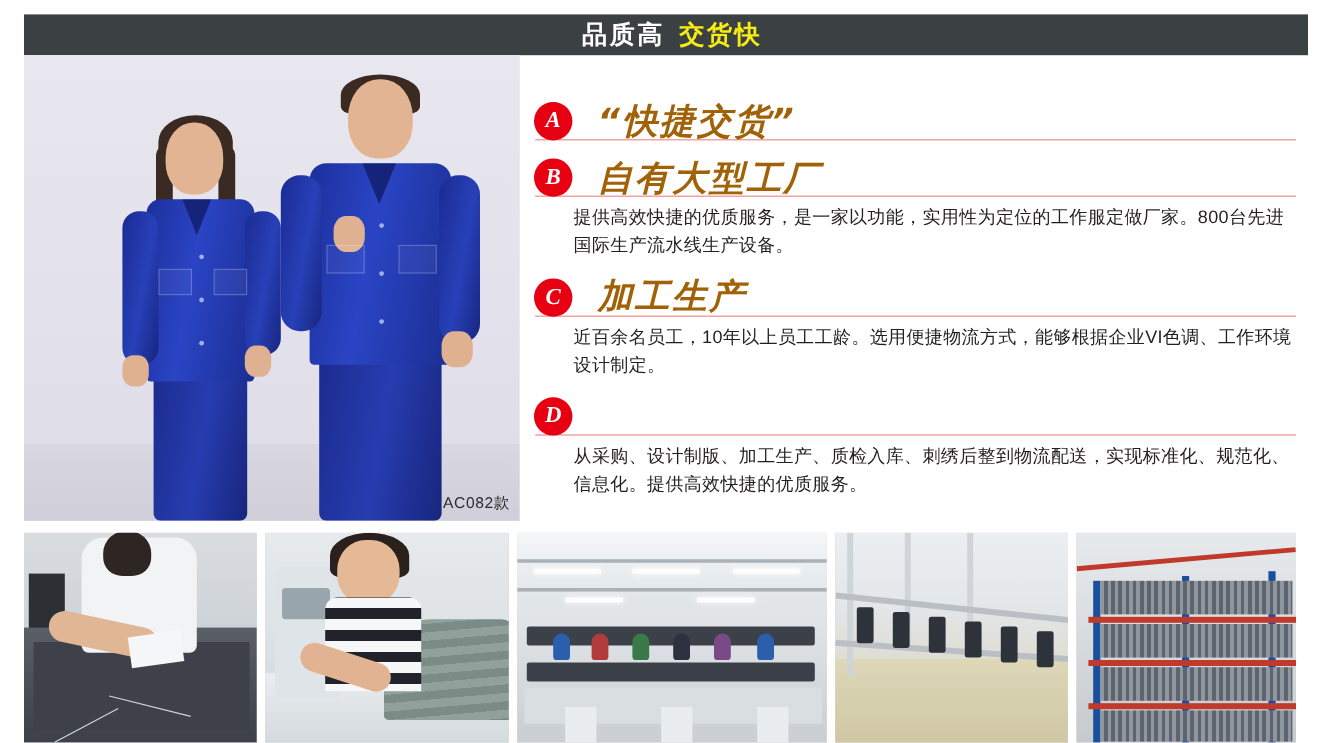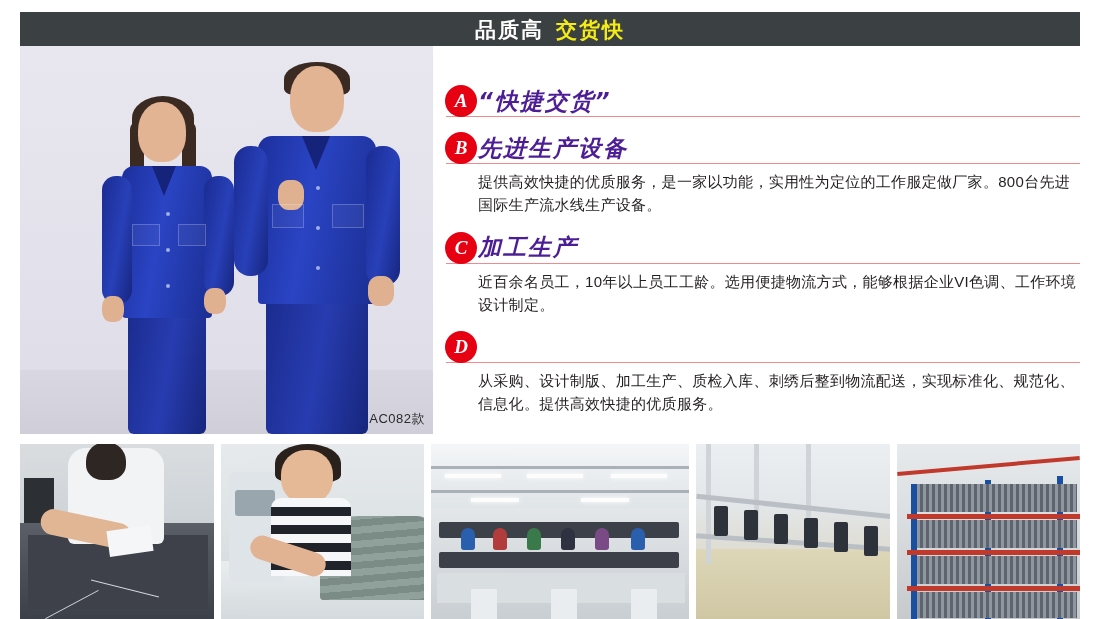--- a/index.html
+++ b/index.html
@@ -22,20 +22,21 @@
   .header-bar {
     position: absolute;
     left: 20px;
     top: 12px;
     width: 1060px;
     height: 34px;
     background: #3b4042;
     display: flex;
     align-items: center;
     justify-content: center;
+    padding-left: 10px;
   }
   .header-title {
     font-size: 21px;
     font-weight: bold;
     letter-spacing: 2px;
     line-height: 1;
     white-space: nowrap;
   }
   .header-title .seg-a { color: #ffffff; }
   .header-title .seg-b { color: #f5ec16; margin-left: 12px; }
@@ -178,23 +179,23 @@
     color: #ffffff;
     font-family: "Liberation Serif", "DejaVu Serif", serif;
     font-style: italic;
     font-weight: bold;
     font-size: 19px;
     line-height: 30px;
     text-align: center;
     box-shadow: 0 0 0 1px #e60012;
   }
   .feature-title {
-    margin-left: 2px;
-    color: #4c1d95;
-    font-size: 23px;
+    margin-left: 22px;
+    color: #a16207;
+    font-size: 29px;
     font-weight: bold;
     font-style: italic;
     letter-spacing: 2px;
     line-height: 1;
     white-space: nowrap;
     font-family: "DejaVu Sans", "Liberation Sans", sans-serif;
   }
   .rule {
     height: 1px;
     background: #ef8b8f;
@@ -343,21 +344,21 @@
       <div class="feature-head">
         <div class="badge">A</div>
         <div class="feature-title">“快捷交货”</div>
       </div>
       <div class="rule"></div>
     </div>
 
     <div class="feature">
       <div class="feature-head">
         <div class="badge">B</div>
-        <div class="feature-title">先进生产设备</div>
+        <div class="feature-title">自有大型工厂</div>
       </div>
       <div class="rule"></div>
       <div class="feature-body">
         <p>提供高效快捷的优质服务，是一家以功能，实用性为定位的工作服定做厂家。800台先进国际生产流水线生产设备。</p>
       </div>
     </div>
 
     <div class="feature">
       <div class="feature-head">
         <div class="badge">C</div>

